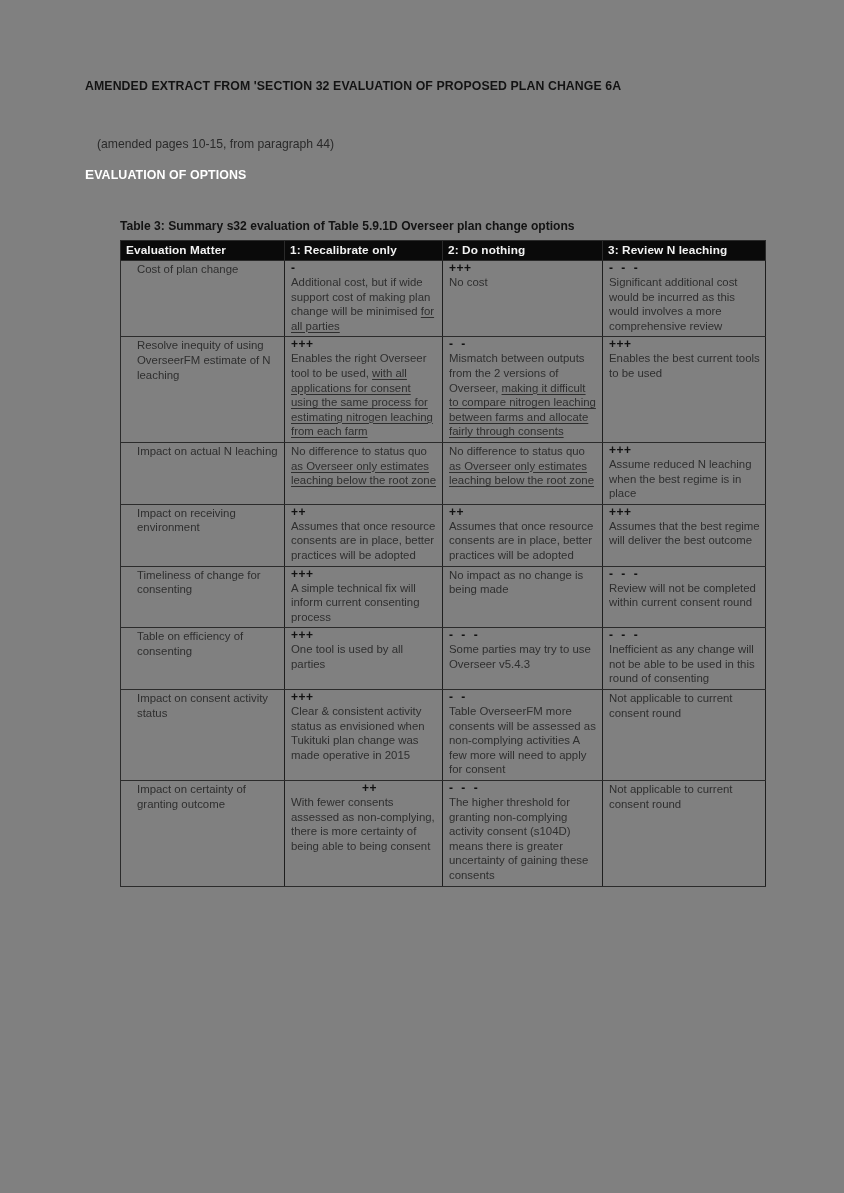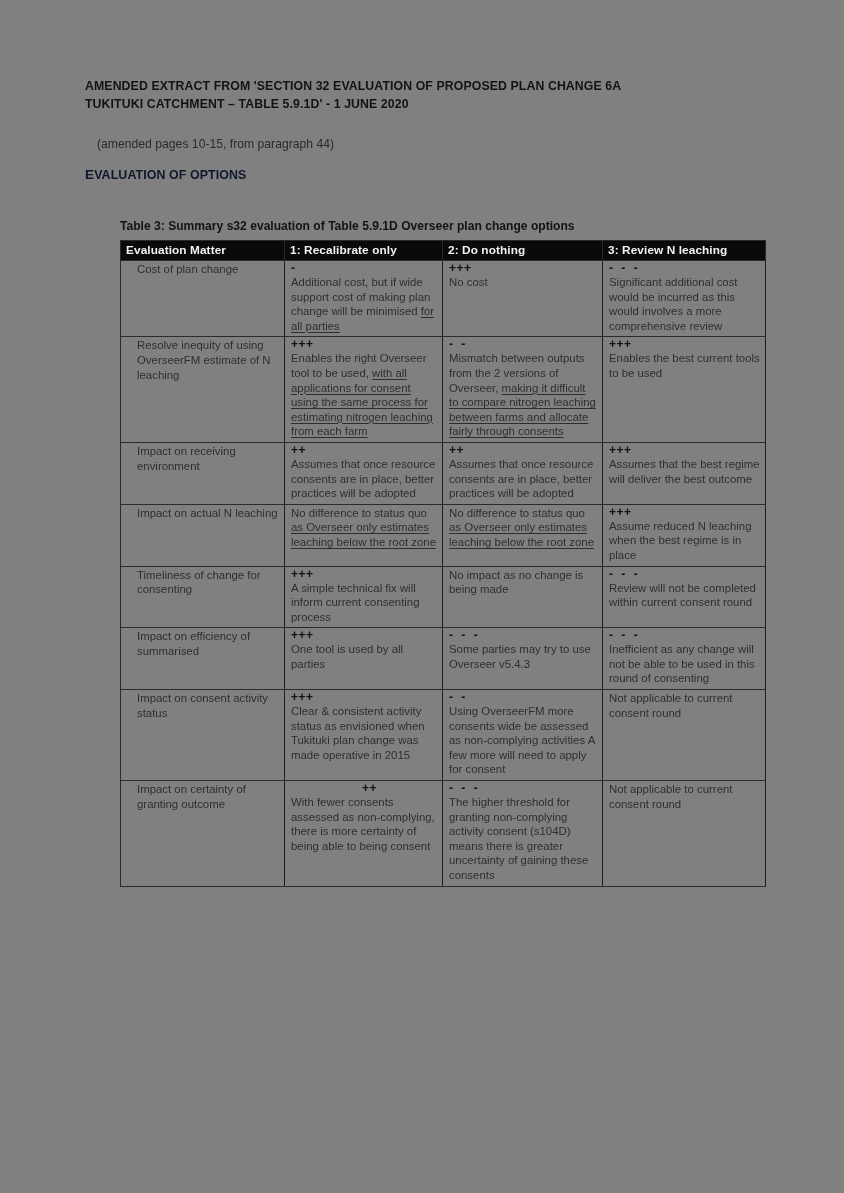--- a/index.html
+++ b/index.html
@@ -51,21 +51,21 @@
     color: #2a2a2a;
     margin-left: 12px;
   }
 
   .section-head {
     position: absolute;
     left: 85px;
     top: 167px;
     font-size: 12.4px;
     font-weight: bold;
-    color: #0f172a;
+    color: #ffffff;
     font-variant: small-caps;
     letter-spacing: 0.1px;
   }
   .section-head .cap {
     font-size: 13.6px;
   }
 
   .section-intro {
     position: absolute;
     left: 85px;
@@ -165,21 +165,20 @@
     text-underline-offset: 2px;
   }
 </style>
 </head>
 <body>
 
 <div class="page">
 
   <div class="doc-title">
     <span>AMENDED EXTRACT FROM 'SECTION 32 EVALUATION OF PROPOSED PLAN CHANGE 6A</span><br>
-    <span>TUKITUKI CATCHMENT – TABLE 5.9.1D' - 1 JUNE 2020</span>
   </div>
 
   <div class="amend-note">(amended pages 10-15, from paragraph 44)</div>
 
   <div class="section-head">
     <span class="cap">E</span><span>VALUATION OF OPTIONS</span>
   </div>
 
 
   <div class="table-caption">Table 3: Summary s32 evaluation of Table 5.9.1D Overseer plan change options</div>
@@ -225,66 +224,66 @@
             <td>
               <span class="rating neg">- -</span>
               <span class="cell-body"><span>Mismatch between outputs from the 2 versions of Overseer, </span><span class="ins">making it difficult to compare nitrogen leaching between farms and allocate fairly through consents</span></span>
             </td>
             <td>
               <span class="rating">+++</span>
               <span class="cell-body"><span>Enables the best current tools to be used</span></span>
             </td>
           </tr>
           <tr>
+            <td class="matter">Impact on actual N leaching</td>
+            <td>
+              <span class="rating empty"></span>
+              <span class="cell-body"><span>No difference to status quo </span><span class="ins">as Overseer only estimates leaching below the root zone</span></span>
+            </td>
+            <td>
+              <span class="rating empty"></span>
+              <span class="cell-body"><span>No difference to status quo </span><span class="ins">as Overseer only estimates leaching below the root zone</span></span>
+            </td>
+            <td>
+              <span class="rating">+++</span>
+              <span class="cell-body"><span>Assume reduced N leaching when the best regime is in place</span></span>
+            </td>
+          </tr>
+          <tr>
             <td class="matter">Impact on receiving environment</td>
             <td>
               <span class="rating">++</span>
               <span class="cell-body"><span>Assumes that once resource consents are in place, better practices will be adopted</span></span>
             </td>
             <td>
               <span class="rating">++</span>
               <span class="cell-body"><span>Assumes that once resource consents are in place, better practices will be adopted</span></span>
             </td>
             <td>
               <span class="rating">+++</span>
               <span class="cell-body"><span>Assumes that the best regime will deliver the best outcome</span></span>
             </td>
           </tr>
           <tr>
-            <td class="matter">Impact on actual N leaching</td>
-            <td>
-              <span class="rating empty"></span>
-              <span class="cell-body"><span>No difference to status quo </span><span class="ins">as Overseer only estimates leaching below the root zone</span></span>
-            </td>
-            <td>
-              <span class="rating empty"></span>
-              <span class="cell-body"><span>No difference to status quo </span><span class="ins">as Overseer only estimates leaching below the root zone</span></span>
-            </td>
-            <td>
-              <span class="rating">+++</span>
-              <span class="cell-body"><span>Assume reduced N leaching when the best regime is in place</span></span>
-            </td>
-          </tr>
-          <tr>
             <td class="matter">Timeliness of change for consenting</td>
             <td>
               <span class="rating">+++</span>
               <span class="cell-body"><span>A simple technical fix will inform current consenting process</span></span>
             </td>
             <td>
               <span class="rating empty"></span>
               <span class="cell-body"><span>No impact as no change is being made</span></span>
             </td>
             <td>
               <span class="rating neg">- - -</span>
               <span class="cell-body"><span>Review will not be completed within current consent round</span></span>
             </td>
           </tr>
           <tr>
-            <td class="matter">Impact on efficiency of summarised</td>
+            <td class="matter">Table on efficiency of consenting</td>
             <td>
               <span class="rating">+++</span>
               <span class="cell-body"><span>One tool is used by all parties</span></span>
             </td>
             <td>
               <span class="rating neg">- - -</span>
               <span class="cell-body"><span>Some parties may try to use Overseer v5.4.3</span></span>
             </td>
             <td>
               <span class="rating neg">- - -</span>
@@ -292,21 +291,21 @@
             </td>
           </tr>
           <tr>
             <td class="matter">Impact on consent activity status</td>
             <td>
               <span class="rating">+++</span>
               <span class="cell-body"><span>Clear &amp; consistent activity status as envisioned when Tukituki plan change was made operative in 2015</span></span>
             </td>
             <td>
               <span class="rating neg">- -</span>
-              <span class="cell-body"><span>Using OverseerFM more consents wide be assessed as non-complying activities A few more will need to apply for consent</span></span>
+              <span class="cell-body"><span>Table OverseerFM more consents will be assessed as non-complying activities A few more will need to apply for consent</span></span>
             </td>
             <td>
               <span class="rating empty"></span>
               <span class="cell-body"><span>Not applicable to current consent round</span></span>
             </td>
           </tr>
           <tr>
             <td class="matter">Impact on certainty of granting outcome</td>
             <td>
               <span class="rating center">++</span>

